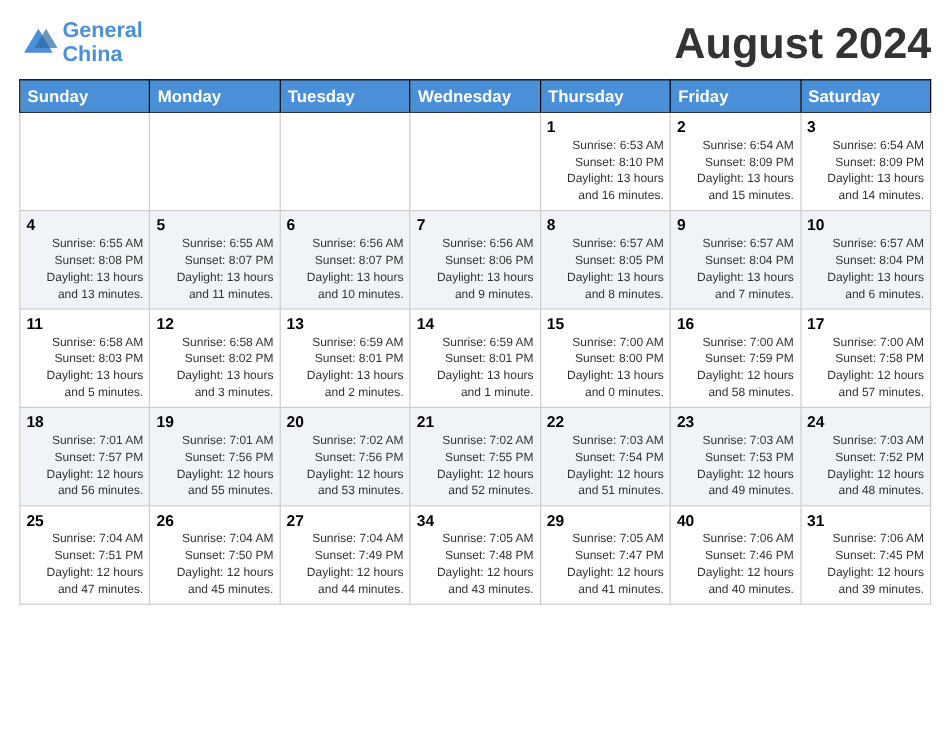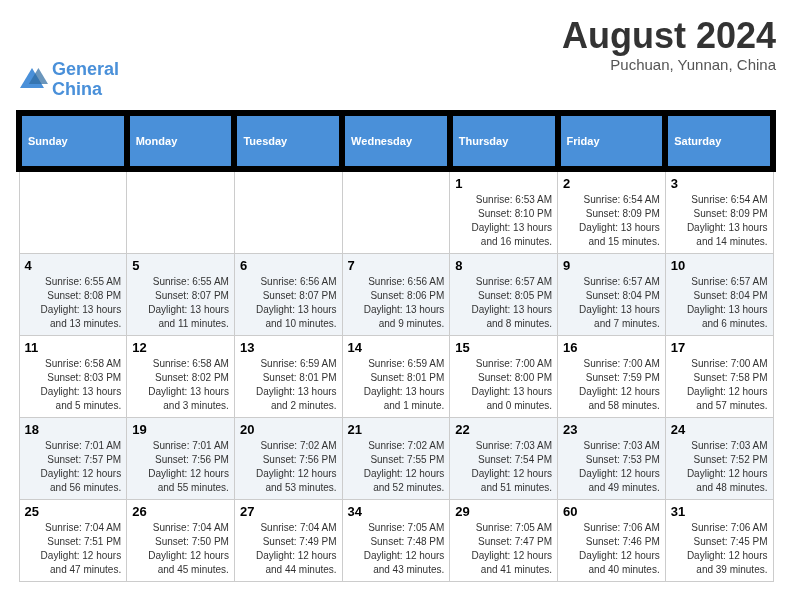--- a/index.html
+++ b/index.html
@@ -13,21 +13,20 @@
     .header {
       display: flex;
       justify-content: space-between;
       align-items: flex-start;
       margin-bottom: 10px;
     }
     .logo {
       display: flex;
       align-items: center;
       gap: 4px;
-      margin-top: 44px;
     }
     .logo-text {
       font-size: 18px;
       font-weight: bold;
       color: #333;
       line-height: 1.1;
     }
     .logo-text span {
       color: #4a90d9;
     }
@@ -50,25 +49,25 @@
       color: #555;
     }
     table {
       width: 100%;
       border-collapse: collapse;
       font-size: 11px;
     }
     thead tr th {
       background: #4a90d9;
       color: #fff;
-      padding: 19px 6px;
+      padding: 5px 6px;
       text-align: left;
-      font-size: 11px;
+      font-size: 14px;
       font-weight: bold;
-      border: 6px solid #000000;
+      border: 1px solid #000000;
     }
     tbody tr td {
       border: 1px solid #ccc;
       vertical-align: top;
       padding: 4px 5px;
       min-height: 80px;
       width: calc(100% / 7);
     }
     tbody tr:nth-child(odd) td {
       background: #fff;
@@ -101,21 +100,20 @@
       <polygon points="20,5 35,30 5,30" fill="#4a90d9"></polygon>
       <polygon points="28,5 40,25 16,25" fill="#2c6aa0" opacity="0.7"></polygon>
     </svg>
     <div class="logo-text">
       <span>General</span><br>
       <span style="color:#4a90d9">China</span>
     </div>
   </div>
   <div class="title-block">
     <div class="month-title">August 2024</div>
-    <div class="location">Puchuan, Yunnan, China</div>
   </div>
 </div>
 
 <table>
   <thead>
     <tr>
     <th>Sunday</th>
         <th>Monday</th>
         <th>Tuesday</th>
         <th>Wednesday</th>
@@ -335,21 +333,21 @@
 and 43 minutes.</div>
         </td>
         <td>
           <div class="day-number">29</div>
           <div class="day-info" style="white-space: pre-line;">Sunrise: 7:05 AM
 Sunset: 7:47 PM
 Daylight: 12 hours
 and 41 minutes.</div>
         </td>
         <td>
-          <div class="day-number">60</div>
+          <div class="day-number">40</div>
           <div class="day-info" style="white-space: pre-line;">Sunrise: 7:06 AM
 Sunset: 7:46 PM
 Daylight: 12 hours
 and 40 minutes.</div>
         </td>
         <td>
           <div class="day-number">31</div>
           <div class="day-info" style="white-space: pre-line;">Sunrise: 7:06 AM
 Sunset: 7:45 PM
 Daylight: 12 hours

